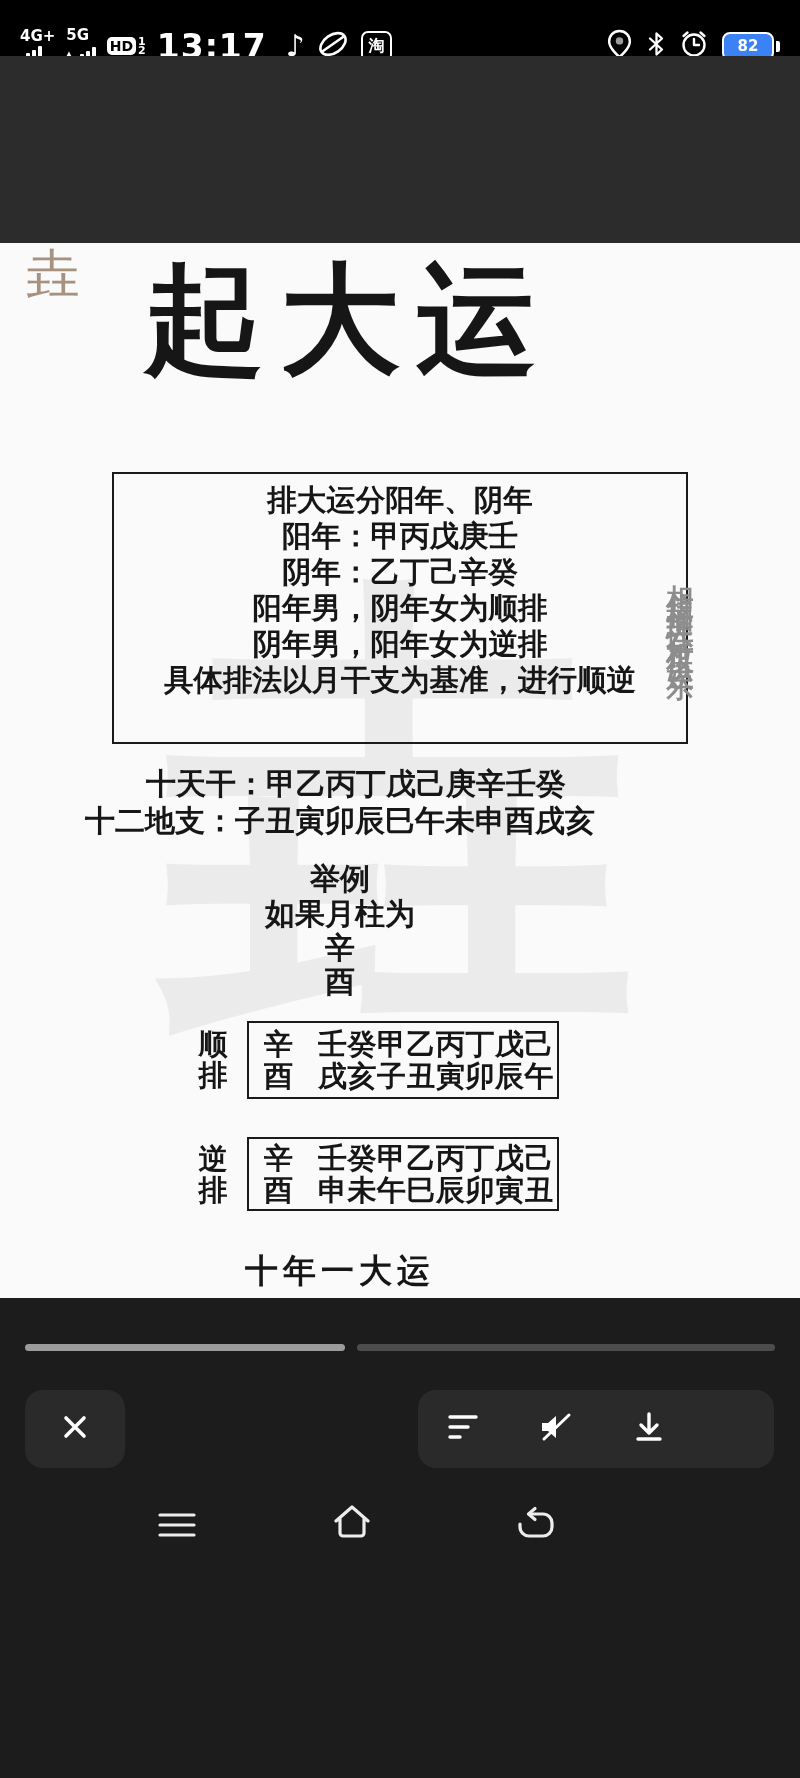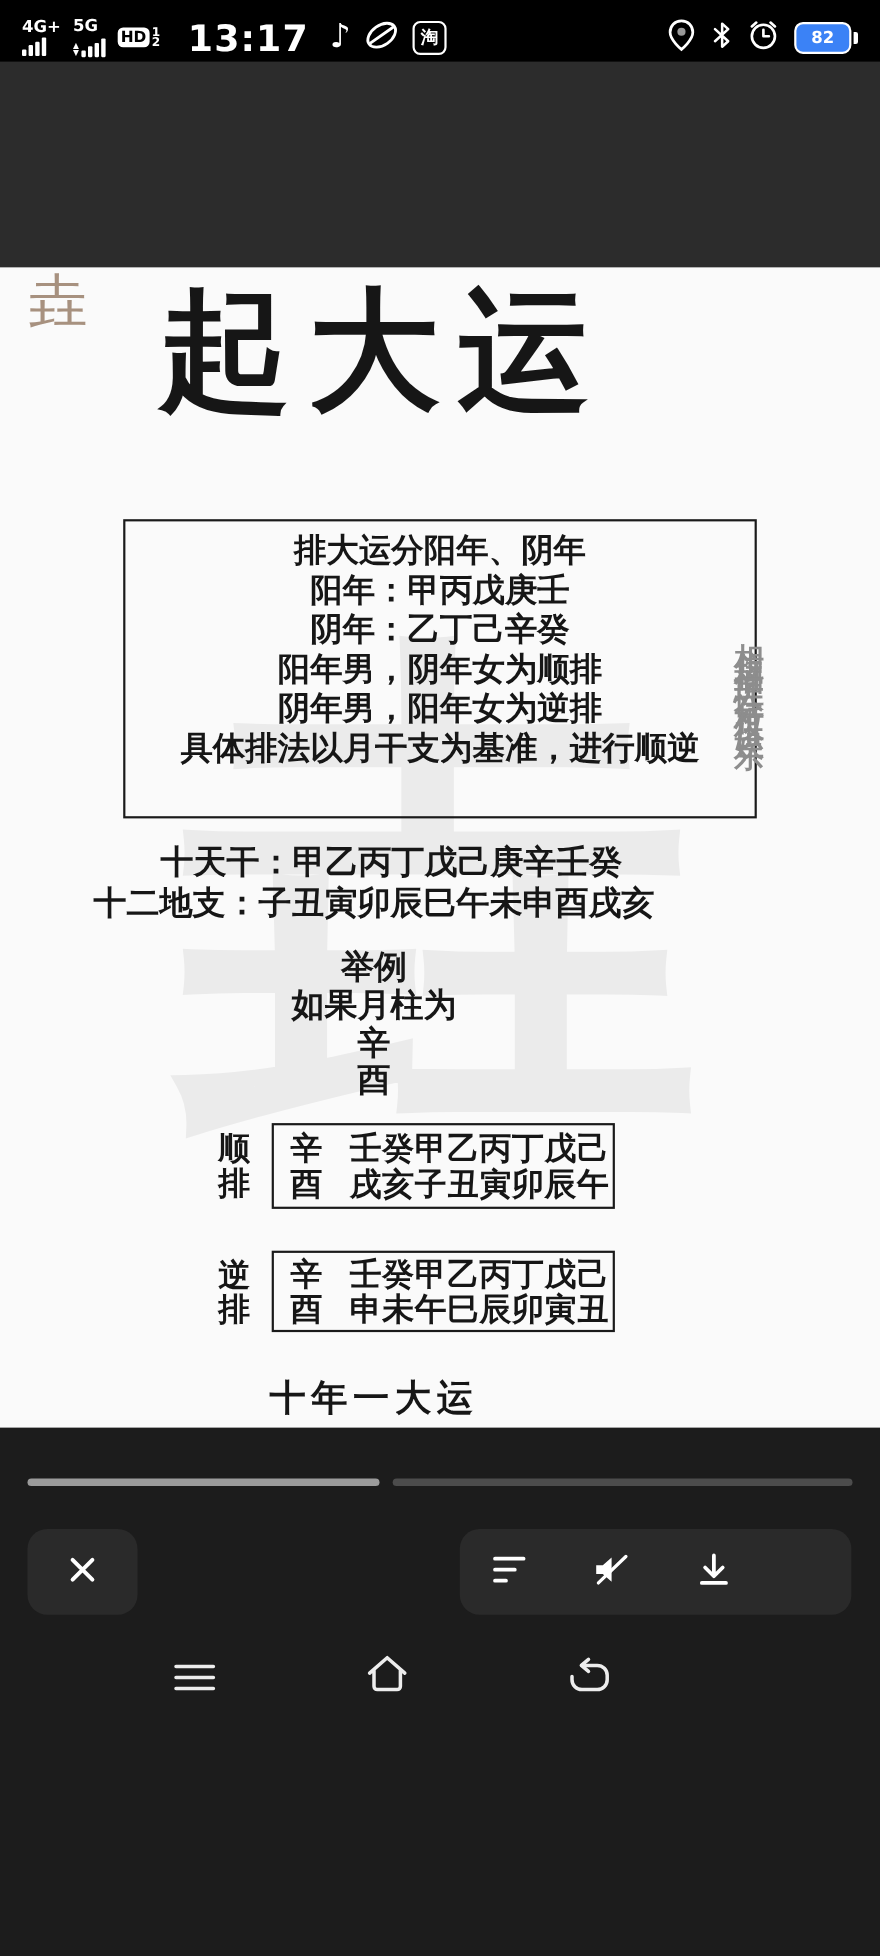--- a/index.html
+++ b/index.html
@@ -1,32 +1,32 @@
 <!DOCTYPE html>
 <html><head>
 <meta charset="utf-8">
 <style>
   html,body{margin:0;padding:0;background:#000;}
   .screen{position:relative;width:800px;height:1778px;overflow:hidden;background:#000;
           font-family:"DejaVu Sans","Liberation Sans",sans-serif;}
 
   
-  .statusbar{position:absolute;left:0;top:0;width:800px;height:68px;background:#000;
+  .statusbar{position:absolute;left:0;top:12px;width:800px;height:68px;background:#000;
              display:flex;align-items:center;padding:0 20px;box-sizing:border-box;color:#fff;gap:11px;}
   .net{display:flex;flex-direction:column;align-items:flex-start;line-height:1;}
   .net-label{font-size:15px;font-weight:700;letter-spacing:0;}
   .bars{display:flex;align-items:flex-end;gap:2px;margin-top:2px;height:17px;}
   .bars i{display:block;width:4px;background:#fff;border-radius:1px;}
   .b1{height:6px;} .b2{height:10px;} .b3{height:13px;} .b4{height:17px;}
   .updown{display:flex;flex-direction:column;font-size:7px;line-height:.95;margin-right:2px;color:#fff;}
   .fiveg-row{display:flex;align-items:flex-end;margin-top:2px;}
   .hd-wrap{display:flex;align-items:center;gap:2px;}
   .hd-badge{background:#fff;color:#000;font-size:14px;font-weight:900;padding:2px 3px;border-radius:5px;line-height:1;}
   .hd-frac{display:flex;flex-direction:column;font-size:11px;font-weight:700;line-height:.85;color:#fff;}
-  .sb-time{font-size:33px;font-weight:700;margin:0 8px 0 14px;letter-spacing:1px;}
+  .sb-time{font-size:33px;font-weight:700;margin:0 8px 0 0;letter-spacing:1px;}
   .tiktok{font-size:30px;font-weight:700;line-height:1;}
   .tao{display:flex;align-items:center;justify-content:center;width:27px;height:27px;border:2.4px solid #fff;
        border-radius:7px;font-size:16px;font-weight:700;}
   .sb-right{margin-left:auto;display:flex;align-items:center;gap:13px;}
   .battery{display:flex;align-items:center;}
   .battery-body{display:flex;align-items:center;justify-content:center;width:48px;height:25px;
                 border:2.5px solid #fff;border-radius:8px;background:#3b82f6;}
   .battery-num{font-size:15px;font-weight:700;color:#fff;}
   .battery-nub{width:4px;height:11px;background:#fff;border-radius:0 2px 2px 0;margin-left:2px;}
 

